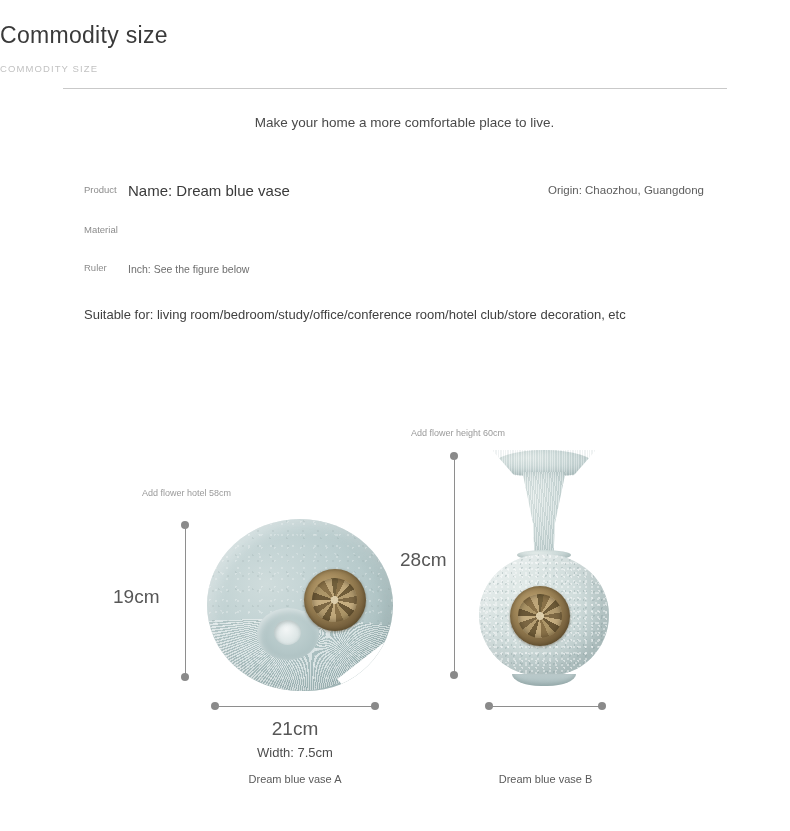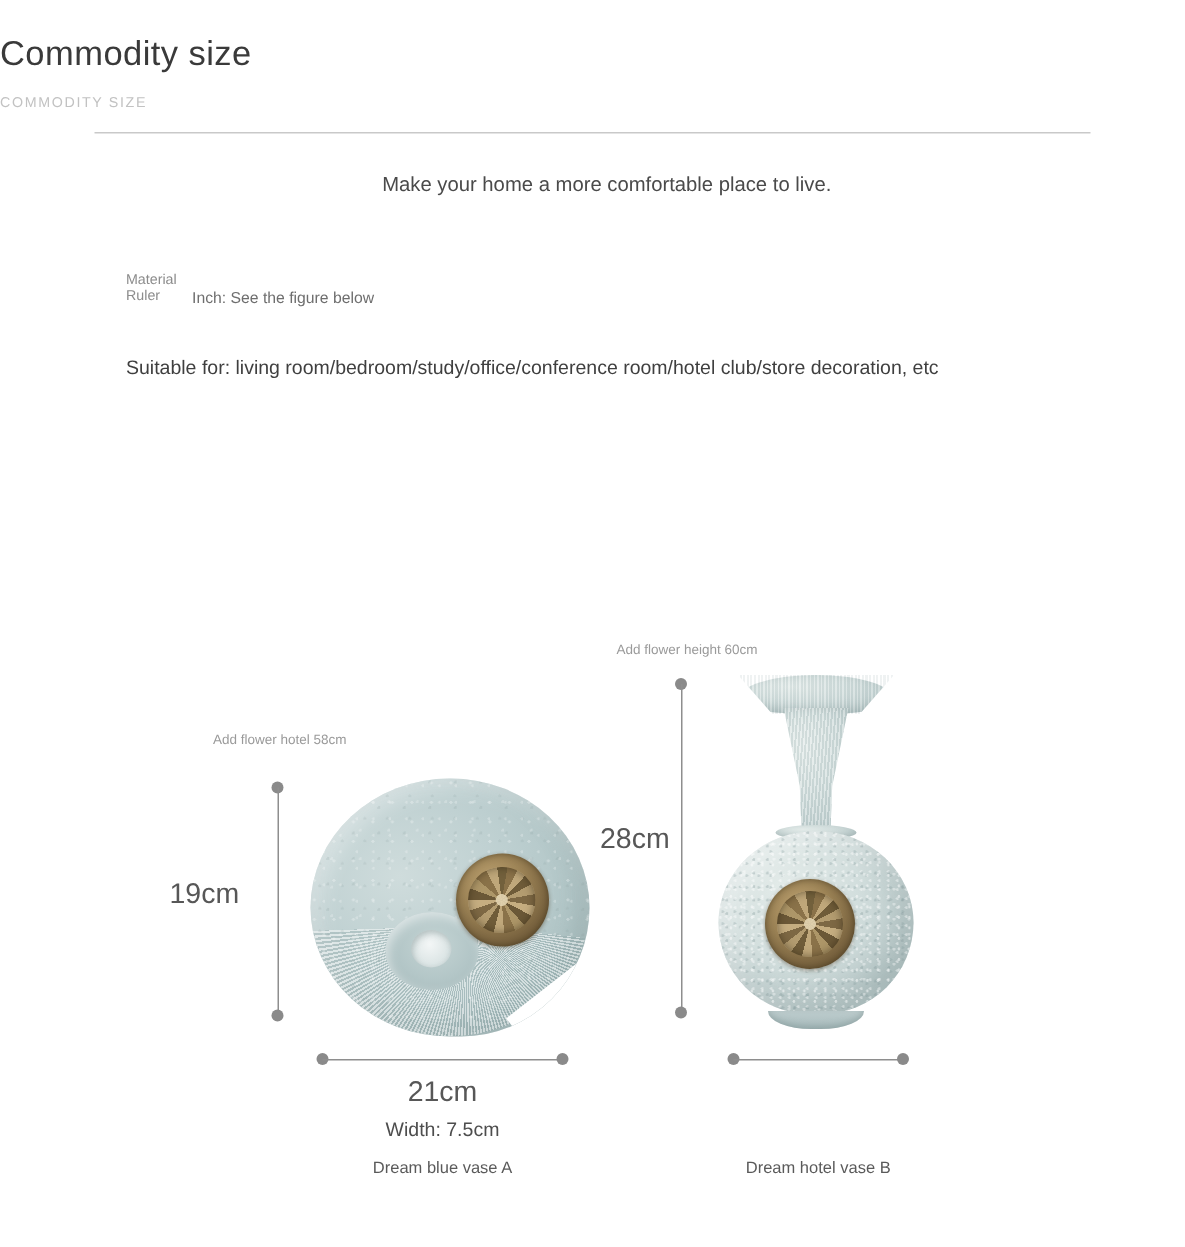--- a/index.html
+++ b/index.html
@@ -42,21 +42,21 @@
     font-size: 13.5px;
     color: #4a4a4a;
     padding-left: 19px;
   }
 
   
   .specs { margin-top: 52px; padding: 0 86px 0 84px; }
   .spec-row { display: flex; align-items: center; position: relative; }
   .spec-row.r1 { margin-top: 0; }
   .spec-row.r2 { margin-top: 26px; }
-  .spec-row.r3 { }
+  .spec-row.r3 { margin-top: 27px; }
 
   .spec-label {
     font-size: 9.5px;
     line-height: 1.15;
     color: #8c8c8c;
     width: 34px;
     flex: 0 0 34px;
     word-break: break-all;
   }
   .spec-label.mid { align-self: center; }
@@ -334,20 +334,25 @@
 
 <div class="header">
   <div class="header-title">Commodity size</div>
   <div class="header-subtitle">COMMODITY SIZE</div>
   <div class="header-divider"></div>
 </div>
 <div class="tagline">Make your home a more comfortable place to live.</div>
 
 <div class="specs">
 
+  <div class="spec-row r1">
+    <div class="spec-label">Product</div>
+    <div class="spec-value-lg">Name: Dream blue vase</div>
+    <div class="spec-origin">Origin: Chaozhou, Guangdong</div>
+  </div>
 
   <div class="spec-row r2">
     <div class="spec-label mid">Material</div>
   </div>
 
   <div class="spec-row r3">
     <div class="spec-label">Ruler</div>
     <div class="spec-value-sm">Inch: See the figure below</div>
   </div>
 
@@ -411,15 +416,15 @@
       <div class="beads"></div>
       <div class="relief"></div>
     </div>
   </div>
 
   <div class="dim-h" style="left:485px; top:702px; width:121px; height:8px;">
     <span class="dot start"></span>
     <span class="bar"></span>
     <span class="dot end"></span>
   </div>
-  <div class="caption-name" style="left:470px; top:773px; width:151px;">Dream hotel vase B</div>
+  <div class="caption-name" style="left:470px; top:773px; width:151px;">Dream blue vase B</div>
 
 </div>
 
 </body></html>

